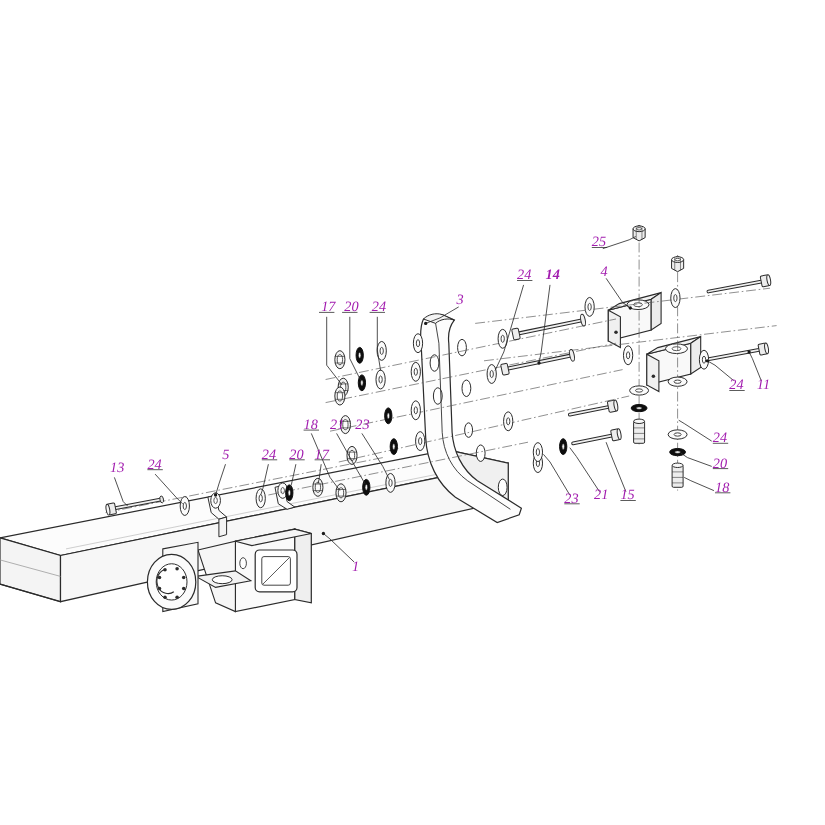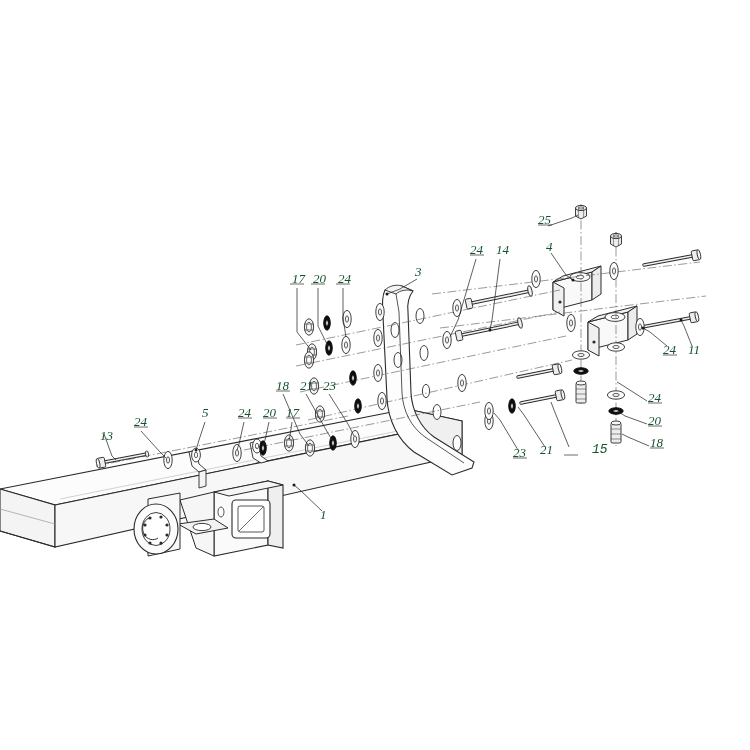--- a/index.html
+++ b/index.html
@@ -4,21 +4,21 @@
 <style>
   html,body{margin:0;padding:0;background:#ffffff;}
   body{width:750px;height:750px;font-family:"Liberation Serif",serif;}
   #stage{position:relative;width:750px;height:750px;background:#ffffff;overflow:hidden;}
   #dwg{position:absolute;left:0;top:0;width:750px;height:750px;}
   .callout{
     position:absolute;
     font-family:"Liberation Serif",serif;
     font-style:italic;
     font-size:13px;
-    color:#14532d;
+    color:#a21caf;
     line-height:1;
     white-space:nowrap;
     user-select:none;
   }
 </style>
 </head>
 <body>
 
 <div id="stage">
 
@@ -374,35 +374,35 @@
       <path d="M 513 458 L 527 458"></path>
       <path d="M 564 455 L 578 455"></path>
     </g>
   </svg>
 
   <div class="callout" style="left:292px;top:272px;">17</div>
   <div class="callout" style="left:313px;top:272px;">20</div>
   <div class="callout" style="left:338px;top:272px;">24</div>
   <div class="callout" style="left:415px;top:265px;">3</div>
   <div class="callout" style="left:470px;top:243px;">24</div>
-  <div class="callout" style="left:496px;top:243px;">14</div>
+  <div class="callout" style="left:496px;top:243px;font-weight:bold;">14</div>
   <div class="callout" style="left:538px;top:213px;">25</div>
   <div class="callout" style="left:546px;top:240px;">4</div>
   <div class="callout" style="left:663px;top:343px;">24</div>
   <div class="callout" style="left:688px;top:343px;">11</div>
   <div class="callout" style="left:276px;top:379px;">18</div>
   <div class="callout" style="left:300px;top:379px;">21</div>
   <div class="callout" style="left:323px;top:379px;">23</div>
-  <div class="callout" style="left:100px;top:429px;font-style:italic;">13</div>
+  <div class="callout" style="left:100px;top:418px;font-style:italic;">13</div>
   <div class="callout" style="left:134px;top:415px;">24</div>
   <div class="callout" style="left:202px;top:406px;">5</div>
   <div class="callout" style="left:238px;top:406px;">24</div>
   <div class="callout" style="left:263px;top:406px;">20</div>
   <div class="callout" style="left:286px;top:406px;">17</div>
   <div class="callout" style="left:648px;top:391px;">24</div>
   <div class="callout" style="left:648px;top:414px;">20</div>
   <div class="callout" style="left:650px;top:436px;">18</div>
   <div class="callout" style="left:513px;top:446px;">23</div>
   <div class="callout" style="left:540px;top:443px;">21</div>
-  <div class="callout" style="left:592px;top:443px;font-family:Liberation Mono, monospace;">15</div>
+  <div class="callout" style="left:564px;top:443px;">15</div>
   <div class="callout" style="left:320px;top:508px;">1</div>
 
 </div>
 
 </body></html>

